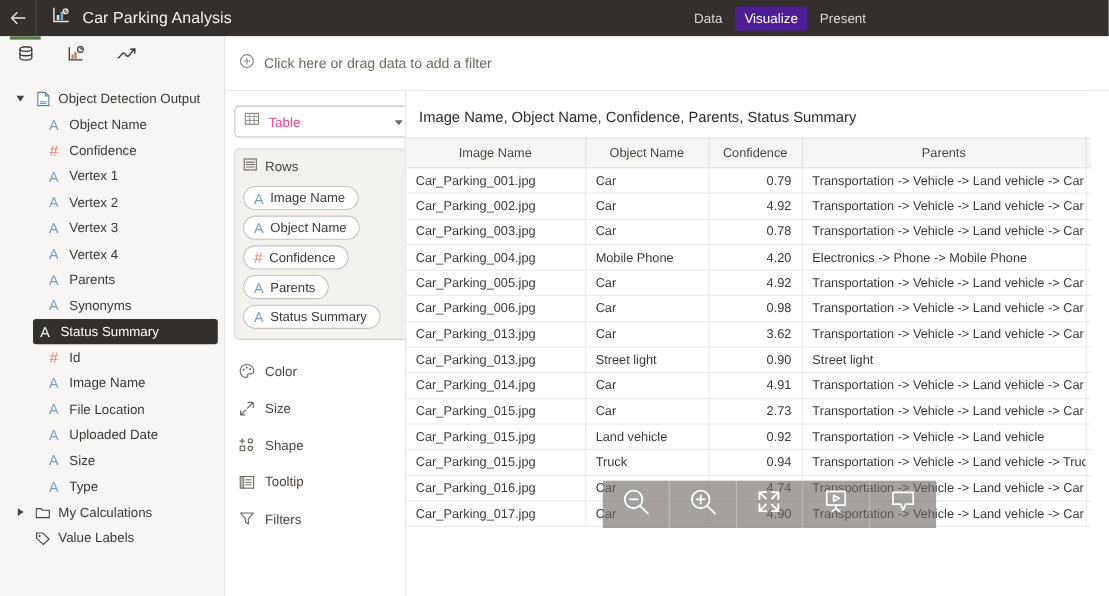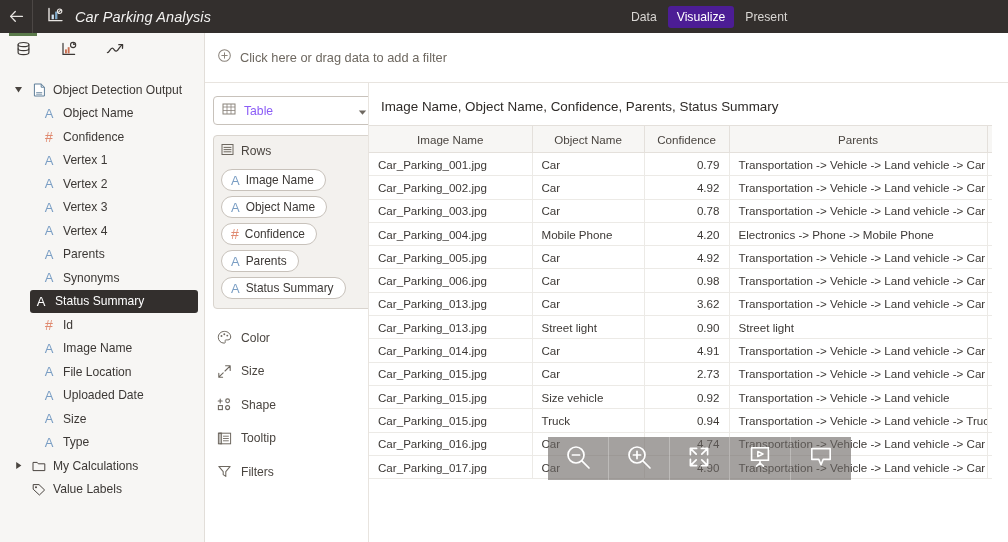--- a/index.html
+++ b/index.html
@@ -21,21 +21,21 @@
   }
   .back-cell {
     width: 33px; height: 33px;
     display: flex; align-items: center; justify-content: center;
     border-right: 1px solid #4c4745;
     cursor: pointer;
   }
   .back-cell svg { display: block; }
   .title-wrap {
     display: flex; align-items: center;
-    gap: 11px; padding-left: 14px; font-style: italic;
+    gap: 11px; padding-left: 14px;
   }
   .app-title {
     color: #f2f1f0;
     font-size: 14.5px;
     letter-spacing: .1px;
     white-space: nowrap;
   }
   .topnav {
     position: absolute; left: 622px; top: 0;
     height: 33px; display: flex; align-items: center; gap: 2px;
@@ -143,21 +143,21 @@
   .viz-select {
     display: flex; align-items: center;
     height: 29px;
     border: 1px solid #c8c2bb;
     border-radius: 4px;
     background: #ffffff;
     padding: 0 8px;
     cursor: pointer;
     gap: 8px;
   }
-  .viz-label { flex: 1; font-size: 12.2px; color: #8b5cf6; }
+  .viz-label { flex: 1; font-size: 12.2px; color: #ec4899; }
   .rows-box {
     margin-top: 10px;
     border: 1px solid #d9d4ce;
     border-radius: 4px;
     background: #f3f1ee;
     padding: 7px 7px 9px 7px;
   }
   .rows-head {
     display: flex; align-items: center; gap: 7px;
     font-size: 12.1px; color: #4a4540;
@@ -631,21 +631,21 @@
           </tr>
           <tr>
             <td>Car_Parking_015.jpg</td>
             <td>Car</td>
             <td class="num">2.73</td>
             <td>Transportation -&gt; Vehicle -&gt; Land vehicle -&gt; Car</td>
             <td></td>
           </tr>
           <tr>
             <td>Car_Parking_015.jpg</td>
-            <td>Size vehicle</td>
+            <td>Land vehicle</td>
             <td class="num">0.92</td>
             <td>Transportation -&gt; Vehicle -&gt; Land vehicle</td>
             <td></td>
           </tr>
           <tr>
             <td>Car_Parking_015.jpg</td>
             <td>Truck</td>
             <td class="num">0.94</td>
             <td>Transportation -&gt; Vehicle -&gt; Land vehicle -&gt; Truck</td>
             <td></td>

